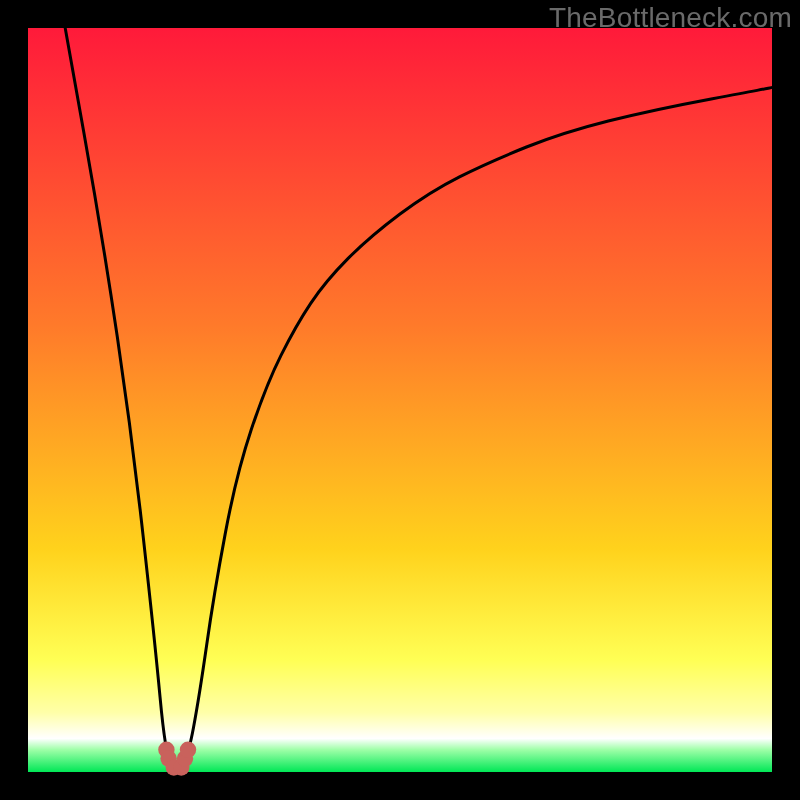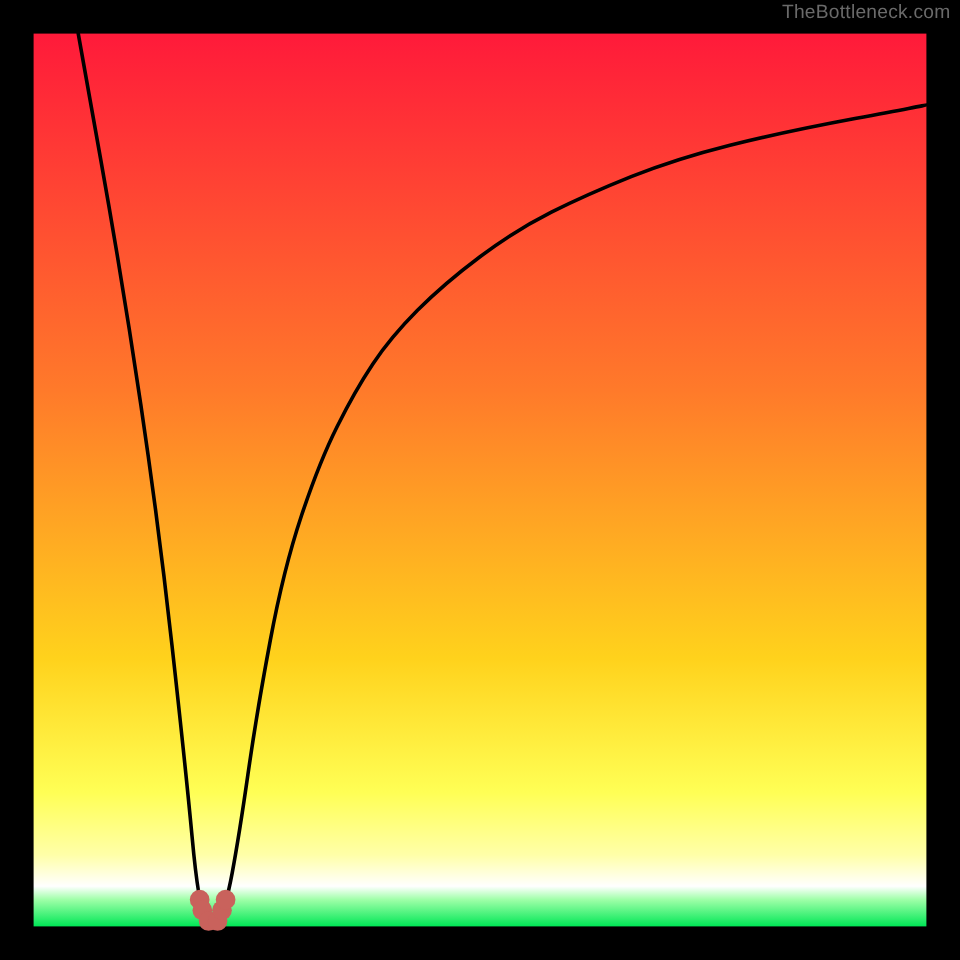--- a/index.html
+++ b/index.html
@@ -15,21 +15,21 @@
     position: absolute;
     left: 0; top: 0;
     width: 800px; height: 800px;
     background: #000;
   }
   .attribution {
     position: absolute;
     top: 2px;
     right: 8px;
     color: #6a6a6a;
-    font-size: 16px;
+    font-size: 28px;
     font-weight: 400;
     letter-spacing: 0.2px;
     user-select: none;
   }
   svg {
     position: absolute;
     left: 0; top: 0;
   }
 </style>
 </head>

